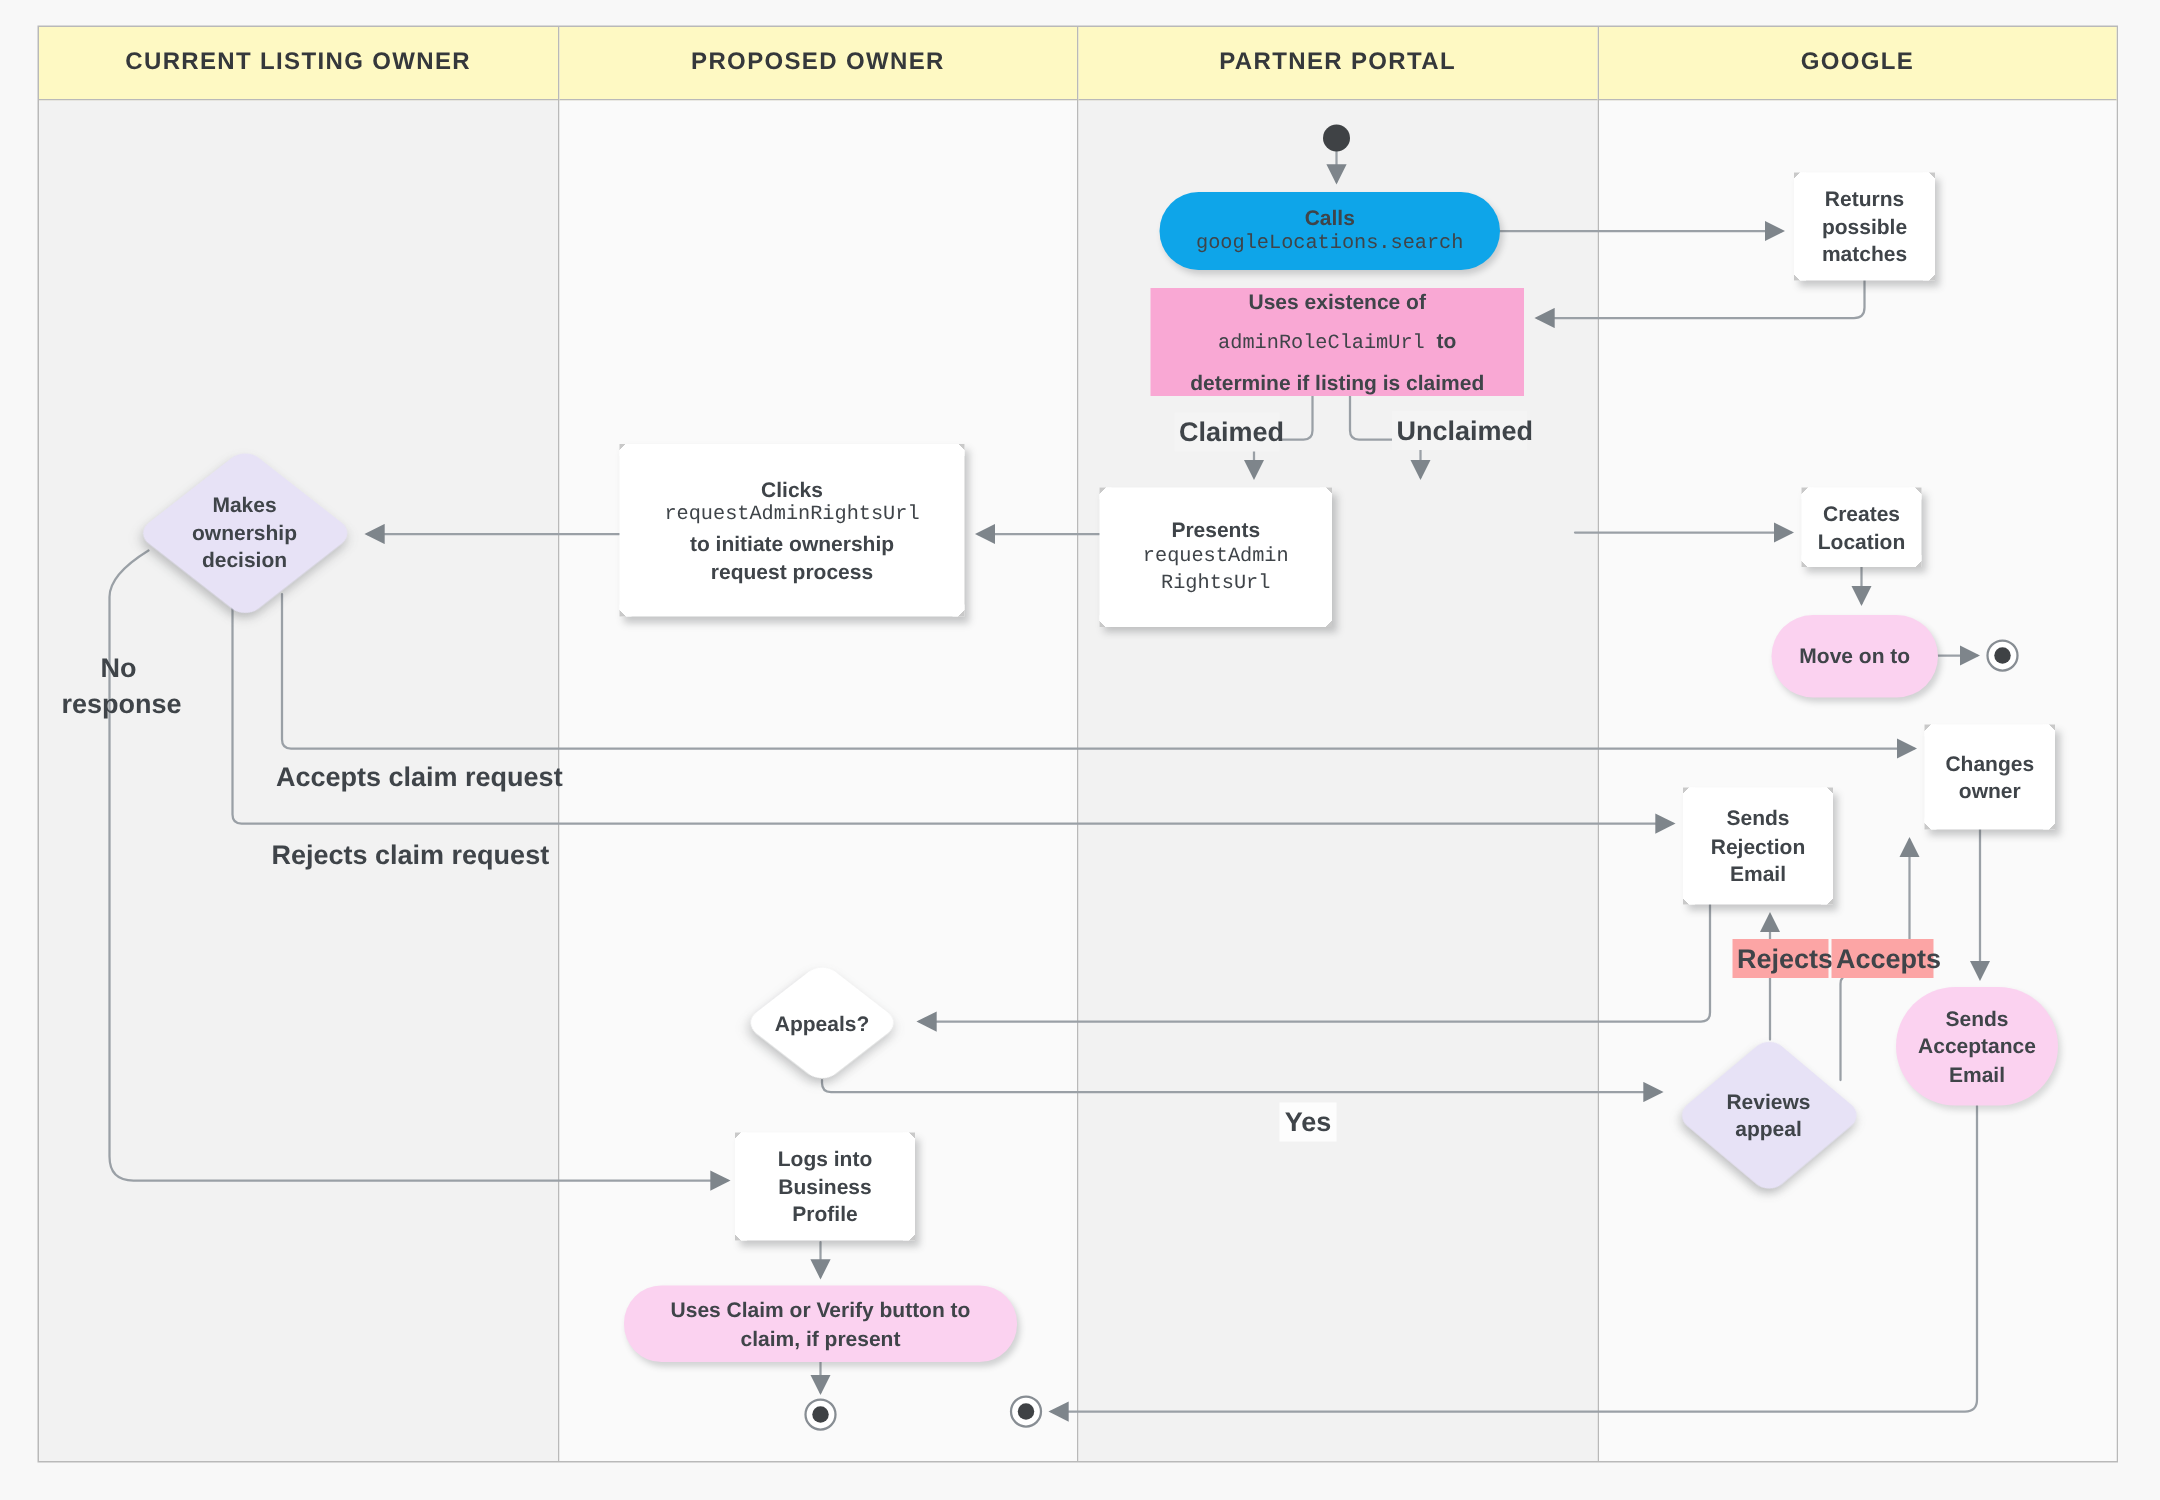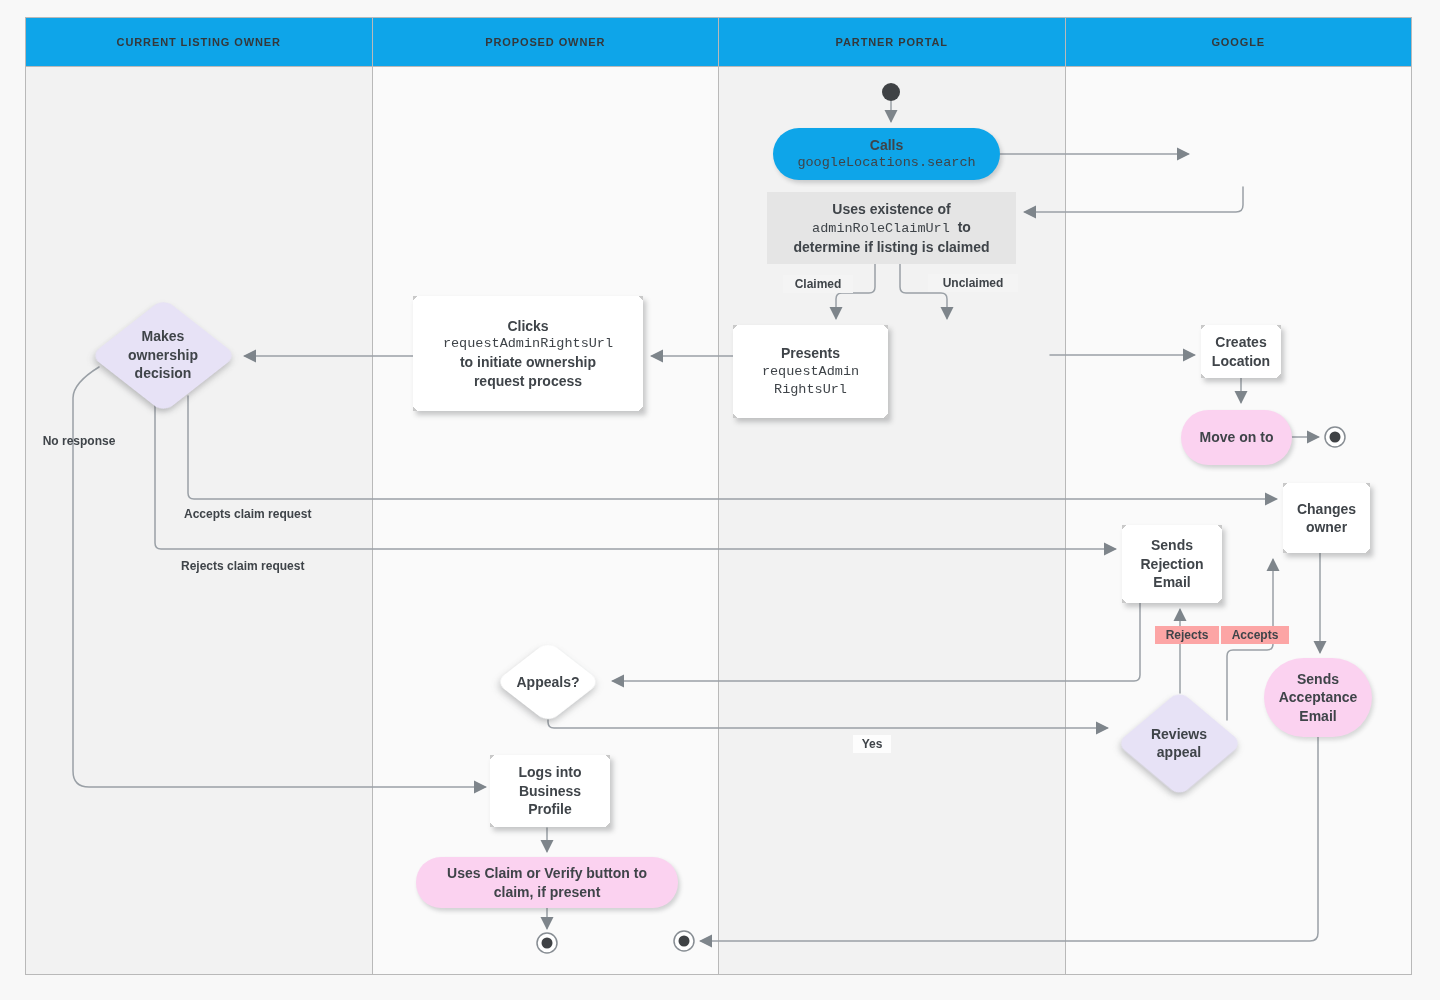--- a/index.html
+++ b/index.html
@@ -4,22 +4,22 @@
 <style>
   html,body{margin:0;padding:0;background:#f8f8f8;}
   .stage{position:relative;width:1440px;height:1000px;background:#f8f8f8;overflow:hidden;
          font-family:"Liberation Sans",sans-serif;color:#3f4449;}
   
   .swimlanes{position:absolute;left:25px;top:17px;width:1387px;height:958px;
              display:flex;border:1px solid #b9b9b9;box-sizing:border-box;z-index:0;}
   .lane{flex:1;display:flex;flex-direction:column;border-right:1px solid #b9b9b9;box-sizing:border-box;}
   .lane:last-child{border-right:none;}
   .lane-header{height:49px;flex:0 0 49px;display:flex;align-items:center;justify-content:center;
-               background:#0ea5e9;border-bottom:1px solid #b9b9b9;box-sizing:border-box;
-               font-size:11px;font-weight:bold;letter-spacing:.9px;color:#35383b;}
+               background:#fef9c3;border-bottom:1px solid #b9b9b9;box-sizing:border-box;
+               font-size:16px;font-weight:bold;letter-spacing:.9px;color:#35383b;}
   .lane-body{flex:1;}
   .lane-grey .lane-body{background:#f2f2f2;}
   .lane-light .lane-body{background:#fafafa;}
   
   .wires{position:absolute;left:0;top:0;width:1440px;height:1000px;z-index:1;}
   
   .node{position:absolute;z-index:2;display:flex;flex-direction:column;align-items:center;
         justify-content:center;text-align:center;font-size:14px;font-weight:bold;line-height:1.32;
         box-sizing:border-box;}
   .code{font-family:"Liberation Mono","DejaVu Sans Mono",monospace;font-weight:normal;font-size:13.5px;}
@@ -28,31 +28,31 @@
           linear-gradient(45deg,#c9c9c9 0 3px,#fff 3px),
           linear-gradient(135deg,#c9c9c9 0 3px,#fff 3px),
           linear-gradient(225deg,#c9c9c9 0 3px,#fff 3px),
           linear-gradient(315deg,#c9c9c9 0 3px,#fff 3px);
         background-size:8px 8px;background-repeat:no-repeat;
         background-position:left bottom,left top,right top,right bottom;
         box-shadow:3px 4px 5px rgba(60,64,67,.28);}
   .pill{border-radius:28px;box-shadow:2px 3px 4px rgba(60,64,67,.22);}
   .teal{background:#0ea5e9;}
   .pink{background:#fbd2f0;}
-  .panel{background:#e5e5e5;}
+  .panel{background:#f9a8d4;justify-content:space-between;}
   .blob{border-radius:48px;box-shadow:2px 3px 4px rgba(60,64,67,.18);}
   
   .diamond{background:none;}
   .dshape{position:absolute;left:50%;top:50%;border-radius:10px;
           filter:drop-shadow(2px 3px 3px rgba(60,64,67,.3));}
   .dlabel{position:relative;z-index:1;}
   .lav{background:#e7e2f6;}
   .whitefill{background:#ffffff;}
   
-  .elabel{position:absolute;z-index:2;font-size:12px;font-weight:bold;color:#3f4449;
+  .elabel{position:absolute;z-index:2;font-size:18px;font-weight:bold;color:#3f4449;
           text-align:center;line-height:1.35;padding:1px 3px;}
   .lbg-grey{background:#f4f4f4;}
   .lbg-light{background:#fca5a5;}
   .lbg-white{background:#fdfdfd;}
 </style>
 </head>
 <body>
 
 <div class="stage">
 
@@ -117,20 +117,23 @@
       <circle cx="684" cy="941" r="10" fill="#ffffff" stroke="#878d93" stroke-width="1.5"></circle>
       <circle cx="684" cy="941" r="5.5" fill="#3f4245"></circle>
     </g>
   </svg>
 
   <div class="node pill teal" style="left:773px;top:128px;width:227px;height:52px;">
     <div>Calls</div>
     <div class="code">googleLocations.search</div>
   </div>
 
+  <div class="node note" style="left:1196px;top:115px;width:94px;height:72px;">
+    <div>Returns possible matches</div>
+  </div>
 
   <div class="node panel" style="left:767px;top:192px;width:249px;height:72px;">
     <div>Uses existence of</div>
     <div>
       <span class="code">adminRoleClaimUrl</span>
       <span style="margin-left:4px;">to</span>
     </div>
     <div>determine if listing is claimed</div>
   </div>
 

